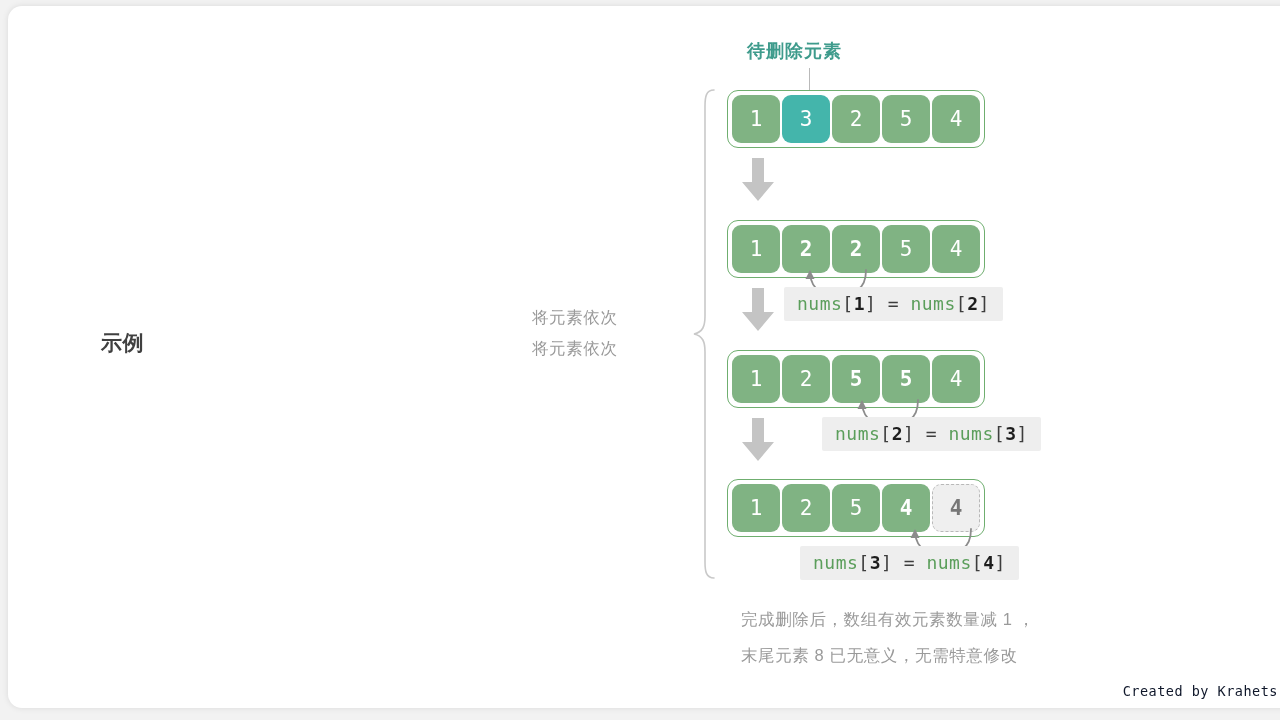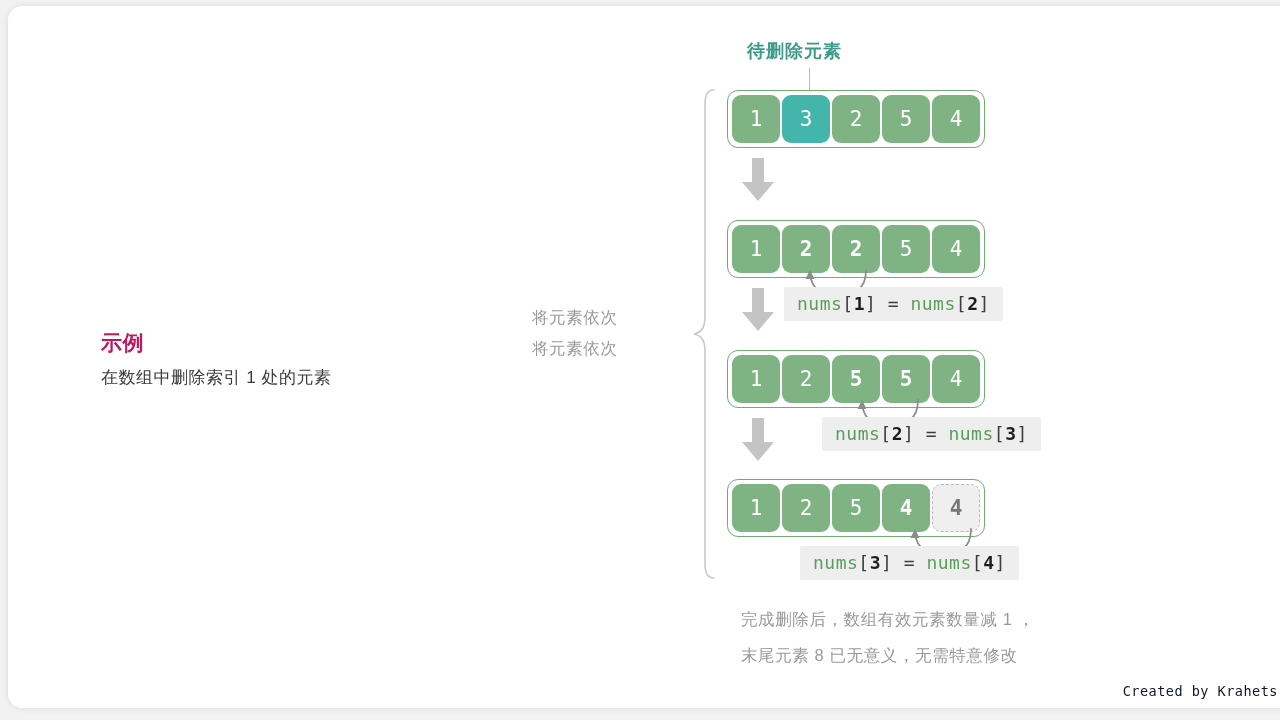--- a/index.html
+++ b/index.html
@@ -29,21 +29,21 @@
   
   #desc {
     position: absolute;
     left: 93px;
     top: 322px;
     width: 380px;
   }
   #desc .title {
     font-size: 21px;
     font-weight: bold;
-    color: #be185d;
+    color: #404040;
     line-height: 30px;
     letter-spacing: 0.5px;
   }
   #desc .sub {
     font-size: 17px;
     color: #3b3b3b;
     line-height: 30px;
     margin-top: 5px;
     letter-spacing: 0.5px;
   }
@@ -170,21 +170,20 @@
 </head>
 <body>
 
 <div id="canvas">
 
   <div id="heading">待删除元素</div>
   <div id="heading-stem"></div>
 
   <div id="desc">
     <div class="title">示例</div>
-    <div class="sub">在数组中删除索引 1 处的元素</div>
   </div>
 
   <div id="brace-label">
     <div>将元素依次</div>
     <div>将元素依次</div>
   </div>
   <svg id="brace" viewBox="0 0 24 492">
     <path d="M22 2 C14 2 13 9 13 18 L13 228 C13 238 11 244 2 246 C11 248 13 254 13 264 L13 474 C13 483 14 490 22 490" fill="none" stroke="#c9c9c9" stroke-width="1.6" stroke-linecap="round"></path>
   </svg>
 

